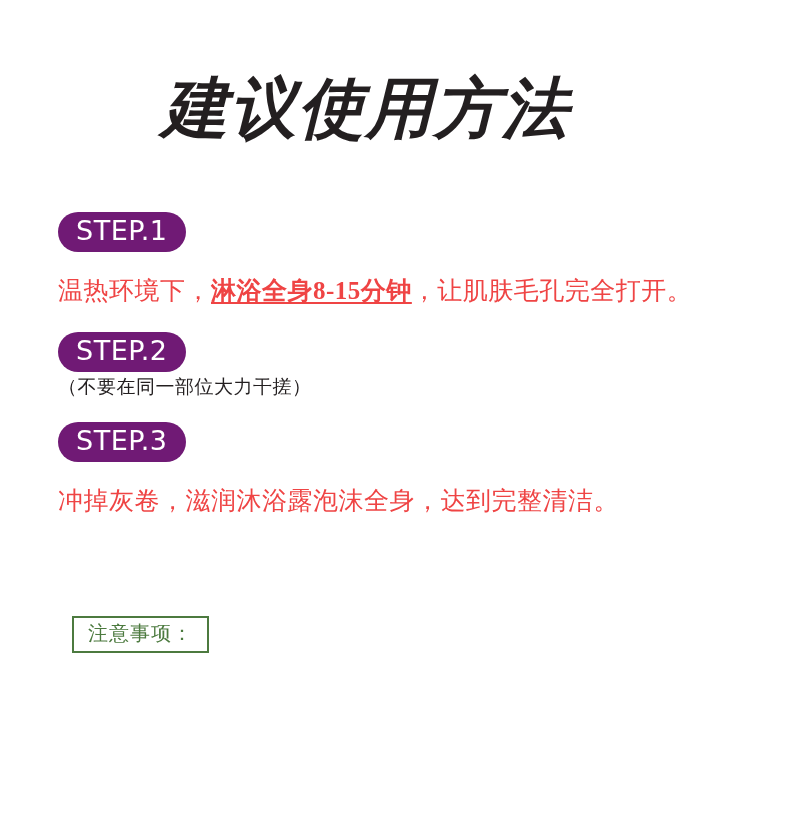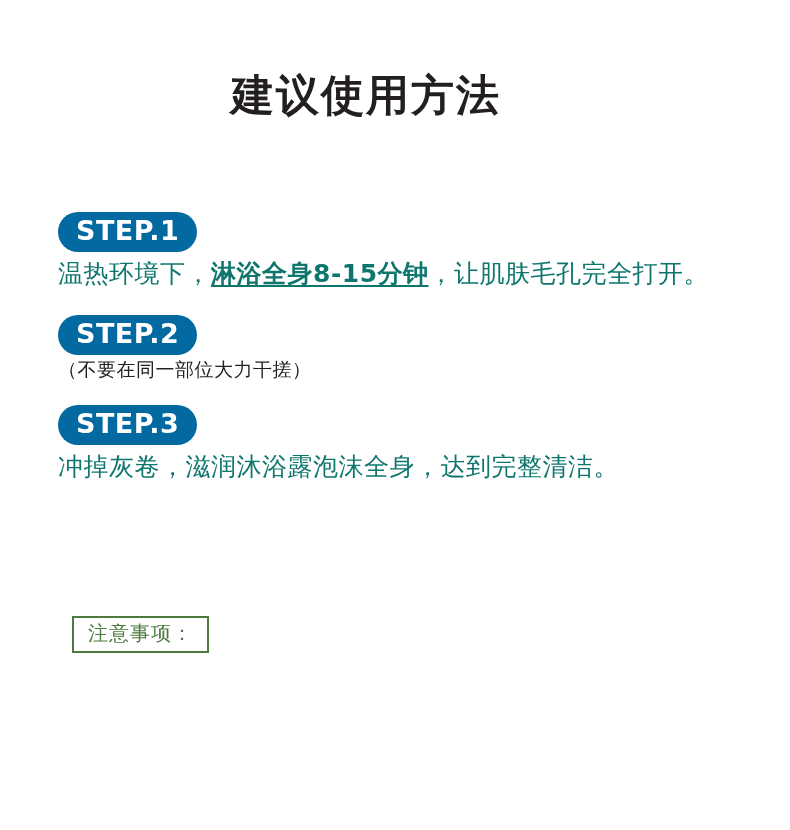--- a/index.html
+++ b/index.html
@@ -23,55 +23,57 @@
   }
 
   
   .title {
     position: absolute;
     top: 72px;
     left: 0;
     width: 732px;
     text-align: center;
     font-family: "DejaVu Serif", "Liberation Serif", serif;
-    font-size: 43px;
+    font-size: 66px;
     font-weight: 700;
     letter-spacing: 2px;
     color: #231f20;
     line-height: 1.1;
+    font-style: italic;
   }
 
   
   .steps {
     position: absolute;
     top: 212px;
     left: 58px;
     width: 700px;
   }
   .step-block {
     margin-bottom: 18px;
   }
   .step-badge {
     display: inline-block;
-    background: #0369a1;
+    background: #701a75;
     color: #ffffff;
     font-family: "DejaVu Sans", "Liberation Sans", sans-serif;
     font-size: 27px;
-    font-weight: 700;
+    font-weight: 400;
     letter-spacing: 0.5px;
     padding: 3px 18px 6px 18px;
     border-radius: 20px;
     line-height: 1.15;
   }
   .step-text {
-    margin-top: 3px;
+    margin-top: 20px;
     font-size: 25px;
     line-height: 1.5;
-    color: #0f766e;
+    color: #ef4444;
     letter-spacing: 0.5px;
+    font-family: Liberation Serif, serif;
   }
   .step-text .em {
     font-weight: 700;
     text-decoration: underline;
     text-underline-offset: 3px;
   }
   .step-note {
     font-size: 19px;
     line-height: 1.5;
     letter-spacing: 0.5px;

